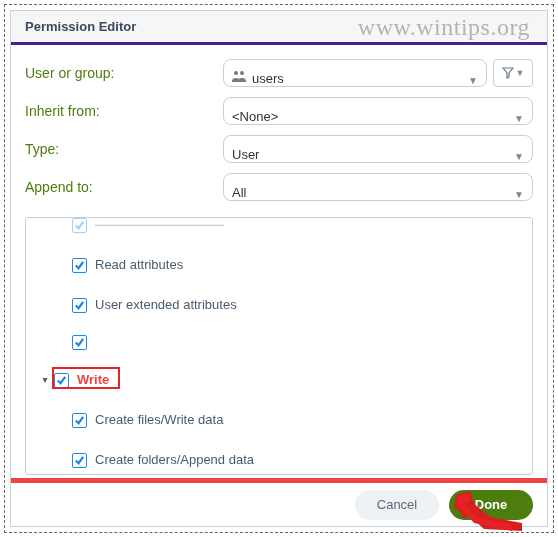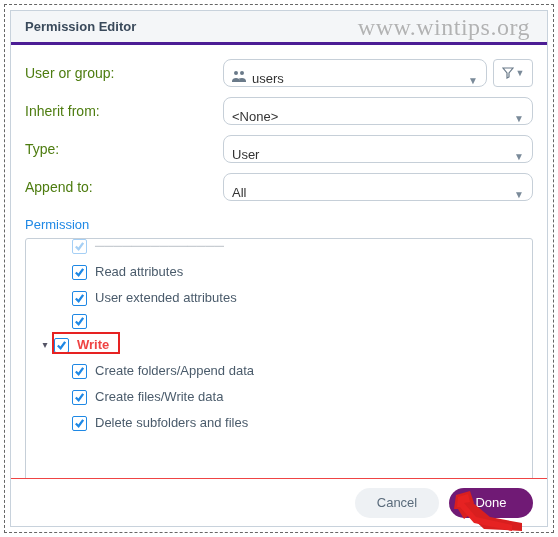--- a/index.html
+++ b/index.html
@@ -105,20 +105,21 @@
     }
     .perm-scroll::-webkit-scrollbar { width: 10px; }
     .perm-scroll::-webkit-scrollbar-track { background: #f0f0f0; }
     .perm-scroll::-webkit-scrollbar-thumb { background: #c6cfd8; border-radius: 4px; }
     .perm-item {
       display: flex;
       align-items: center;
       padding: 3px 0 3px 0;
       line-height: 20px;
       color: #4a5b6b;
+      margin-top: 14px;
     }
     .perm-item.level-1 { padding-left: 44px; }
     .perm-item.level-0 { padding-left: 10px; }
     .perm-item.level-0.grp .tw { width: 14px; display:inline-flex; align-items:center; justify-content:center; color:#556; font-size:10px; margin-right:2px;}
     .checkbox {
       width: 15px; height: 15px;
       border: 1.5px solid #1e88e5;
       border-radius: 2px;
       display: inline-flex;
       align-items: center;
@@ -131,21 +132,21 @@
     .group-label { font-weight: 700; color: #ef4444; }
     .highlight-box {
       position: absolute;
       border: 2px solid #e62222;
       pointer-events: none;
     }
     .footer {
       position: absolute;
       bottom: 0; left: 0; right: 0;
       height: 48px;
-      border-top: 1px solid #ef4444;
+      border-top: 5px solid #ef4444;
       display: flex;
       align-items: center;
       justify-content: flex-end;
       padding: 0 14px;
       gap: 10px;
       background: #fff;
     }
     .btn {
       height: 30px;
       min-width: 84px;
@@ -153,23 +154,23 @@
       border: none;
       font-size: 13px;
       cursor: pointer;
       padding: 0 18px;
     }
     .btn-cancel {
       background: #eef1f4;
       color: #5a6b7b;
     }
     .btn-done {
-      background: #701a75;
+      background: #4d7c0f;
       color: #fff;
-      font-weight: 400;
+      font-weight: 700;
     }
     .watermark {
       position: absolute;
       top: 14px; right: 28px;
       font-size: 24px;
       color: rgba(120,120,120,0.55);
       font-family: Georgia, serif;
       letter-spacing: 0.5px;
       pointer-events: none;
       text-shadow: 0 0 2px rgba(255,255,255,0.6);
@@ -235,21 +236,20 @@
       <div class="form-label">Append to:</div>
       <div class="form-control">
         <div class="select-box">
           <span>All</span>
           <span class="caret">▼</span>
         </div>
       </div>
     </div>
   </div>
 
-  <div class="section-title">Permission</div>
 
   <div class="perm-box-wrap">
     <div class="perm-box">
       <div class="perm-scroll">
 
         <div class="perm-item level-1" style="margin-top:-12px;opacity:.4">
           <span class="checkbox">
               <svg viewBox="0 0 12 12">
                 <path d="M2 6l3 3 5-7"></path>
               </svg>
@@ -291,29 +291,29 @@
           <span class="group-label">Write</span>
           <span class="highlight-box" style="left:24px;top:0;width:68px;height:22px"></span>
         </div>
 
         <div class="perm-item level-1">
           <span class="checkbox">
               <svg viewBox="0 0 12 12">
                 <path d="M2 6l3 3 5-7"></path>
               </svg>
             </span>
+          <span>Create files/Write data</span>
+        </div>
+        <div class="perm-item level-1">
+          <span class="checkbox">
+              <svg viewBox="0 0 12 12">
+                <path d="M2 6l3 3 5-7"></path>
+              </svg>
+            </span>
           <span>Create folders/Append data</span>
-        </div>
-        <div class="perm-item level-1">
-          <span class="checkbox">
-              <svg viewBox="0 0 12 12">
-                <path d="M2 6l3 3 5-7"></path>
-              </svg>
-            </span>
-          <span>Create files/Write data</span>
         </div>
         <div class="perm-item level-1">
           <span class="checkbox">
               <svg viewBox="0 0 12 12">
                 <path d="M2 6l3 3 5-7"></path>
               </svg>
             </span>
           <span>Delete subfolders and files</span>
         </div>
         <div class="perm-item level-1">

